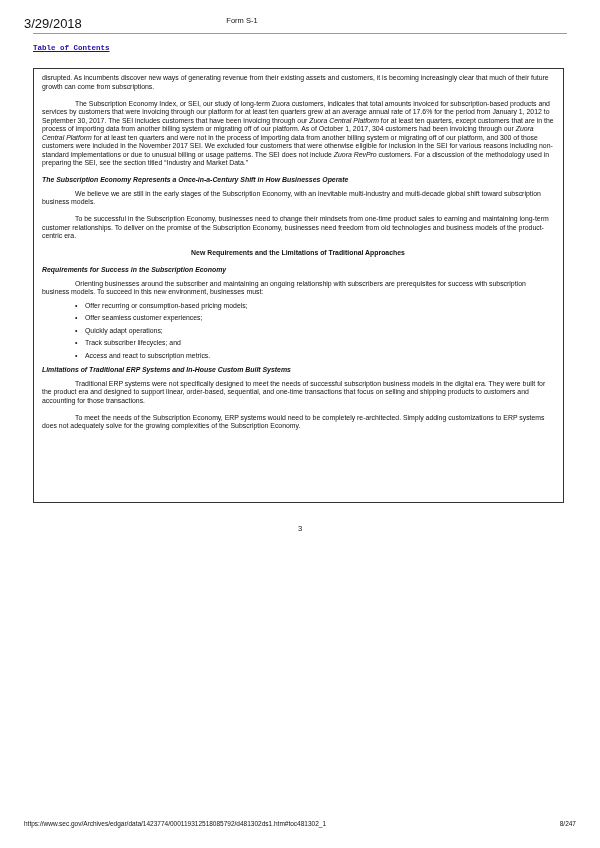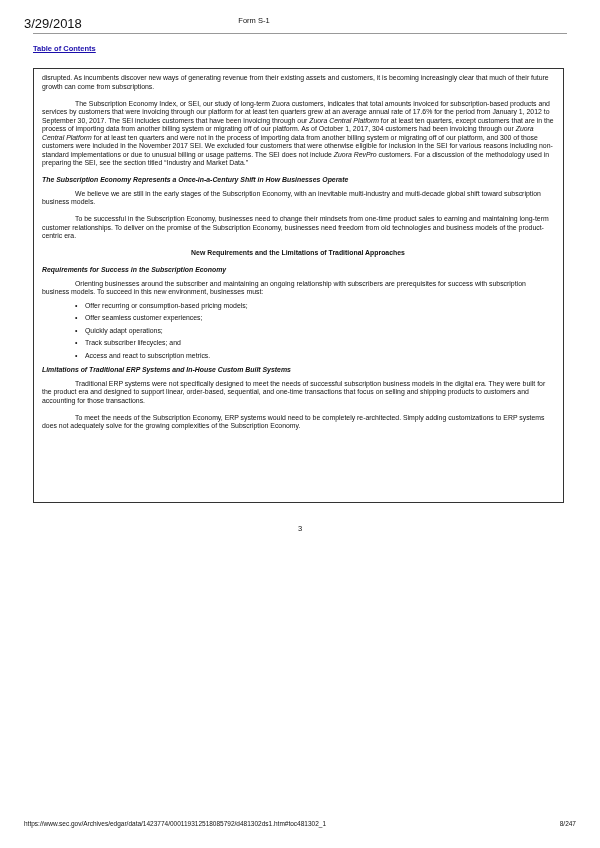--- a/index.html
+++ b/index.html
@@ -1,24 +1,24 @@
 <!DOCTYPE html>
 <html><head>
   <meta charset="utf-8">
   <style>
     html, body { margin: 0; padding: 0; background: #ffffff; }
     body {
       width: 600px; height: 848px; position: relative; overflow: hidden;
       font-family: "Liberation Sans", sans-serif; color: #111;
     }
     .hdr-date { position: absolute; left: 24px; top: 16px; font-size: 13px; }
-    .hdr-title { position: absolute; left: 12px; width: 484px; top: 16px; text-align: center; font-size: 7.5px; }
+    .hdr-title { position: absolute; left: 0; width: 484px; top: 16px; text-align: center; font-size: 7.5px; }
     .hdr-rule { position: absolute; left: 33px; width: 534px; top: 33px; border-top: 1px solid #999; }
     .toc-link {
-      position: absolute; left: 33px; top: 44px; font-family: Liberation Sans, sans-serif;
+      position: absolute; left: 33px; top: 44px; font-family: Liberation Mono, monospace;
       font-size: 7.5px; font-weight: bold; color: #1a0dab; text-decoration: underline; cursor: pointer;
     }
     .box {
       position: absolute; left: 33px; top: 68px; width: 531px; height: 435px;
       border: 1px solid #333; border-right-width: 1.5px; border-bottom-width: 1.5px; box-sizing: border-box;
       padding: 5px 9px 0 8px;
       font-size: 6.9px; line-height: 8.5px;
     }
     .box p { margin: 0 0 8.5px 0; }
     .indent { text-indent: 33px; }

